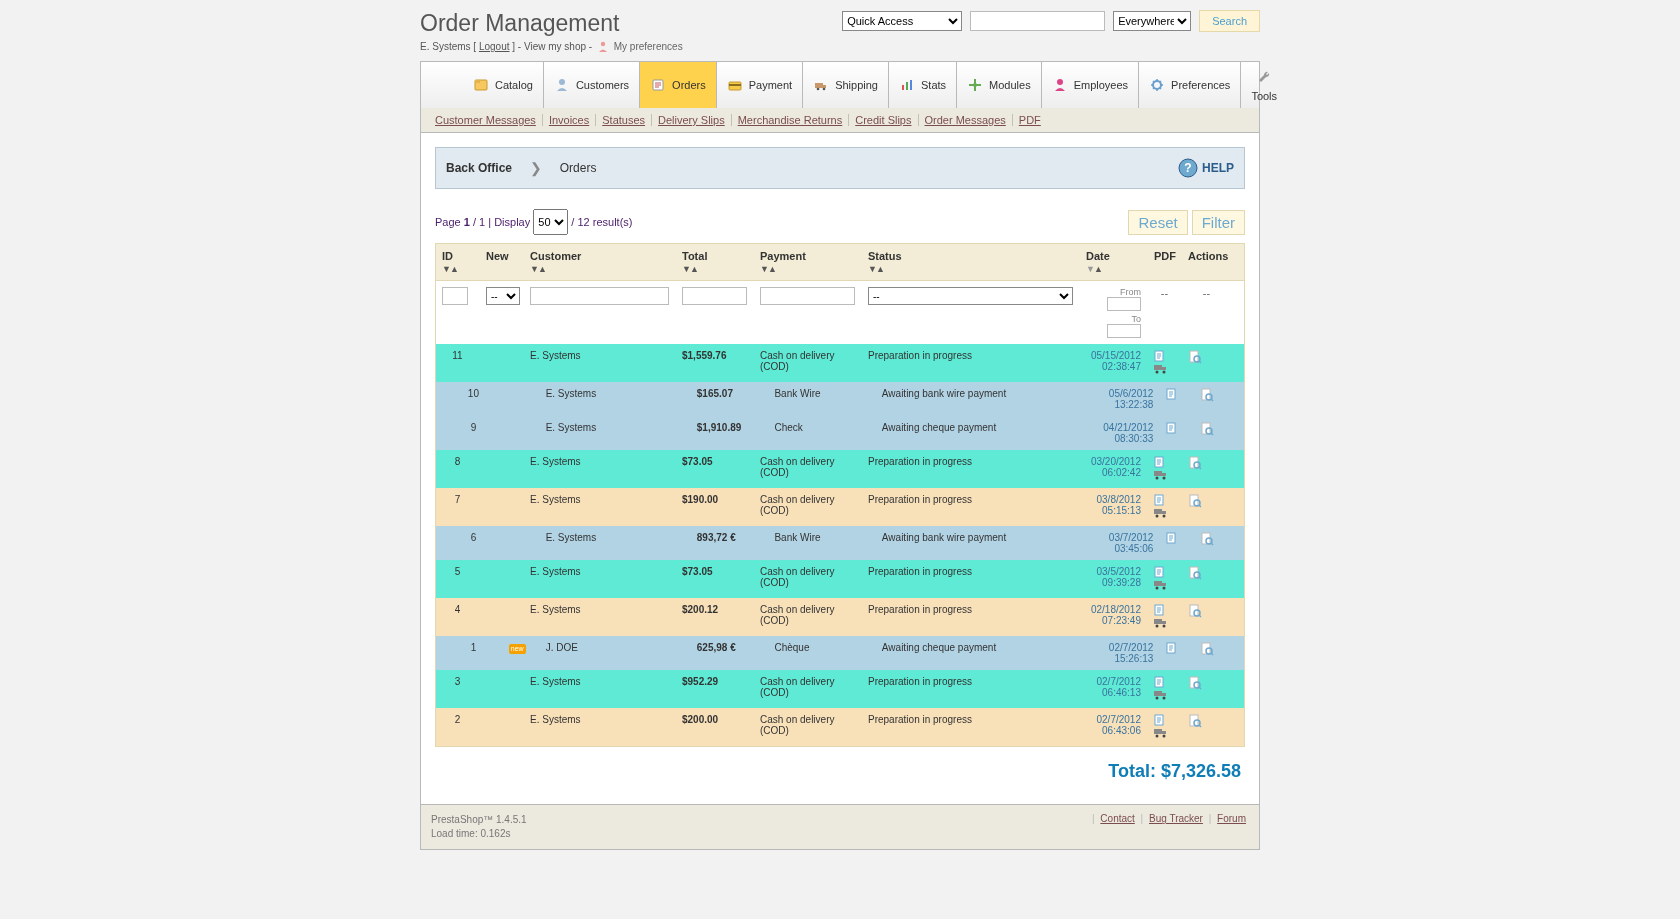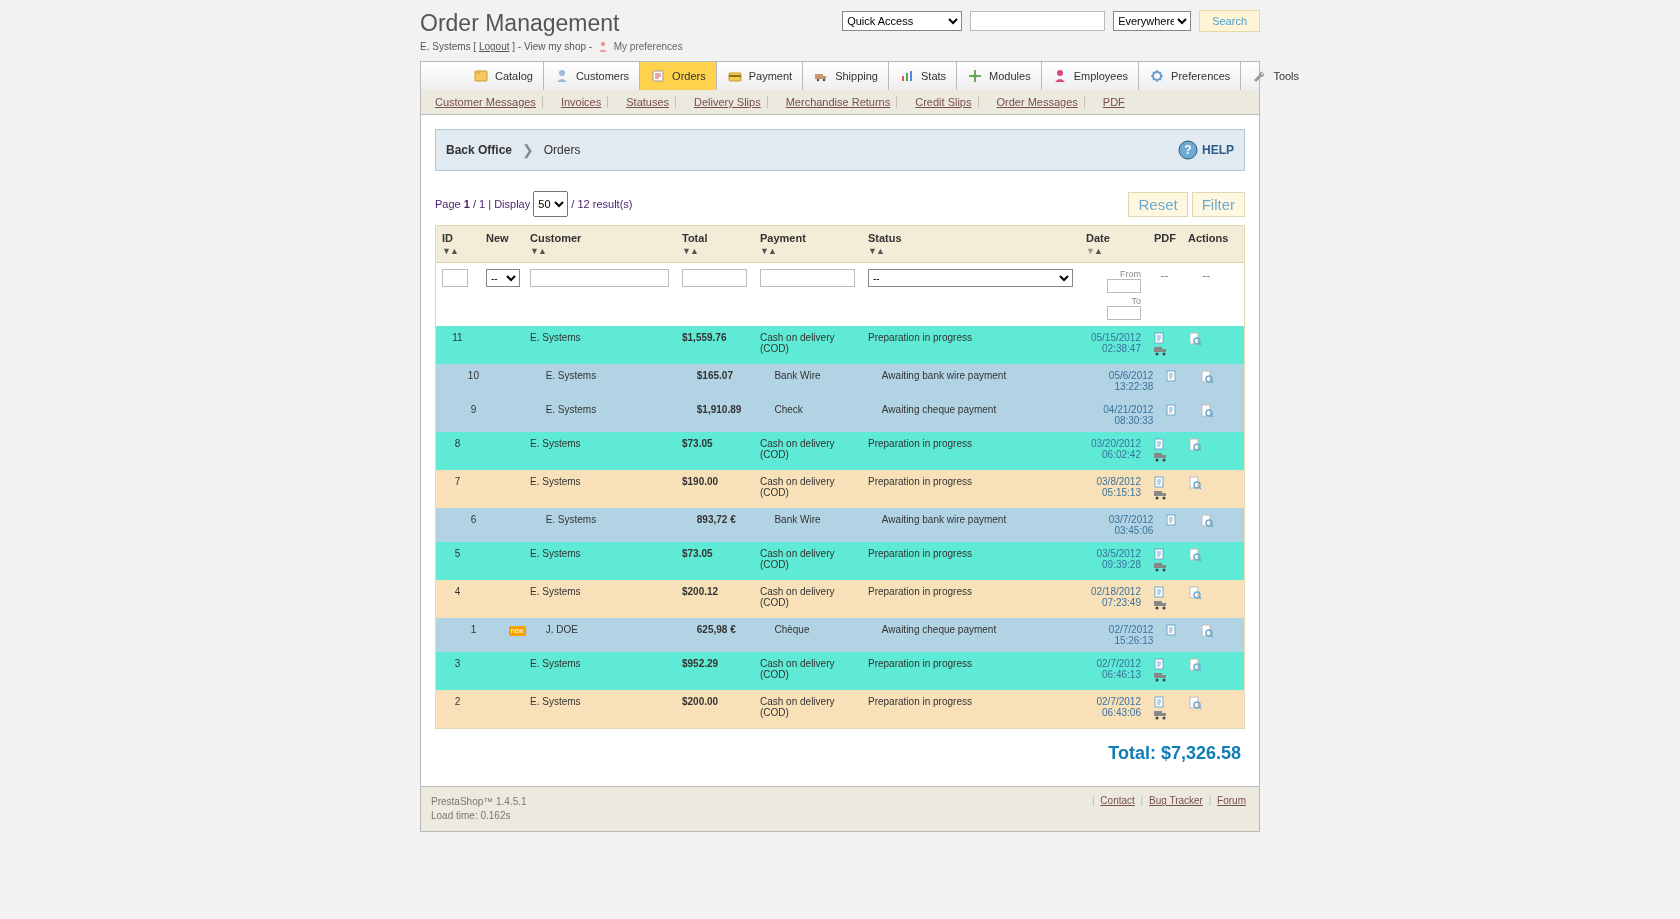--- a/index.html
+++ b/index.html
@@ -14,28 +14,28 @@
   .userline .prefs { color:#666; }
   .avatar { display:inline-block; width:12px; height:12px; vertical-align:middle; margin:0 2px; position:relative; top:-1px; }
   .avatar svg { display:block; }
   .header-right { margin-left:auto; display:flex; align-items:center; gap:8px; }
   .select-box { height:20px; font-size:11px; border:1px solid #888; background:#fff; }
   .search-input { width:135px; height:20px; border:1px solid #bbb; font-size:11px; padding:0 4px; }
   .search-sel { height:20px; font-size:11px; border:1px solid #888; background:#fff; }
   .btn-search { height:22px; padding:0 12px; background:#fff5d6; border:1px solid #e5d9a9; color:#4a9fd0; font-size:11px; cursor:pointer; }
   .nav { margin-top:8px; border:1px solid #b9b9b9; border-bottom:none; background:linear-gradient(#fff,#eee); display:flex;padding-left:42px; }
   .tab { display:flex; align-items:center; gap:6px; padding:6px 10px; border-right:1px solid #b9b9b9; cursor:pointer; color:#333; }
-  .tab.last { border-right:none; }
+  .tab.last { border-right:none;flex-direction:column; }
   .tab.active { background:#ffd24d; }
   .tab-ico { width:16px; height:16px; }
-  .subnav { border:1px solid #b9b9b9; border-top:none; background:#ece9df; padding:6px 8px; display:flex; flex-wrap:wrap; gap:12px; font-size:11px; color:#444; }
+  .subnav { border:1px solid #b9b9b9; border-top:none; background:#ece9df; padding:6px 8px; display:flex; flex-wrap:wrap; gap:0; font-size:11px; color:#444; }
   .subnav a { color:#7b4d4d; text-decoration:underline; padding:0 6px; border-right:1px solid #c5c1b3; cursor:pointer; }
   .subnav a:last-child { border-right:none; }
   .content { background:#fff; border:1px solid #b9b9b9; border-top:none; padding:14px; }
-  .breadcrumb { background:#e1eaf0; border:1px solid #b6c7d4; padding:10px; display:flex; align-items:center; font-size:12px; }
+  .breadcrumb { background:#e1eaf0; border:1px solid #b6c7d4; padding:10px; display:flex; align-items:center; font-size:12px;gap:8px; }
   .breadcrumb .back { font-weight:bold; color:#333; }
   .breadcrumb .sep { margin:0 10px; color:#888; font-size:14px; line-height:1; }
   .breadcrumb .cur { color:#333; }
   .help { margin-left:auto; display:flex; align-items:center; gap:4px; color:#2b5c8a; font-weight:bold; cursor:pointer; }
   .help-ico { }
   .toolbar { margin-top:20px; display:flex; align-items:center; font-size:11px; color:#4b1d6b; }
   .toolbar .pg { }
   .toolbar .disp-sel { height:26px; font-size:11px; }
   .toolbar .right { margin-left:auto; display:flex; gap:4px; }
   .btn-lite { padding:3px 9px; border:1px solid #e1d7b0; background:#fff8e0; color:#6ea9cf; font-size:15px; cursor:pointer; }

